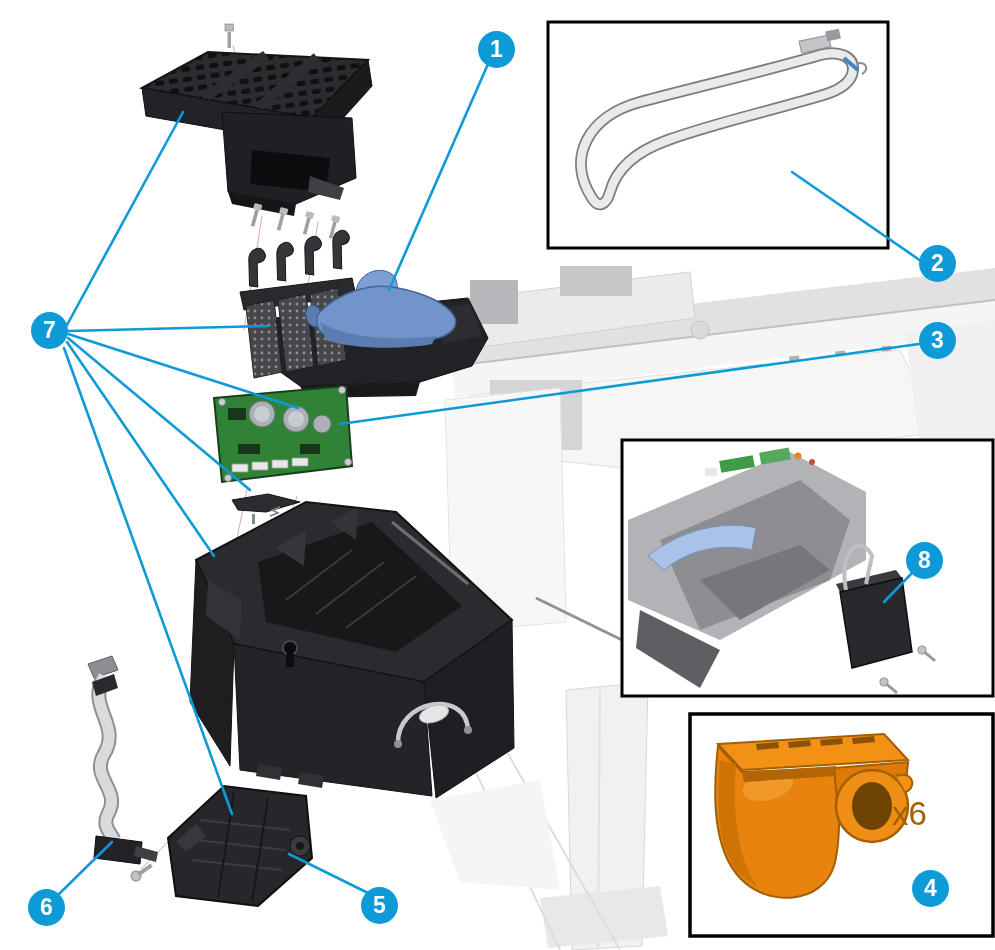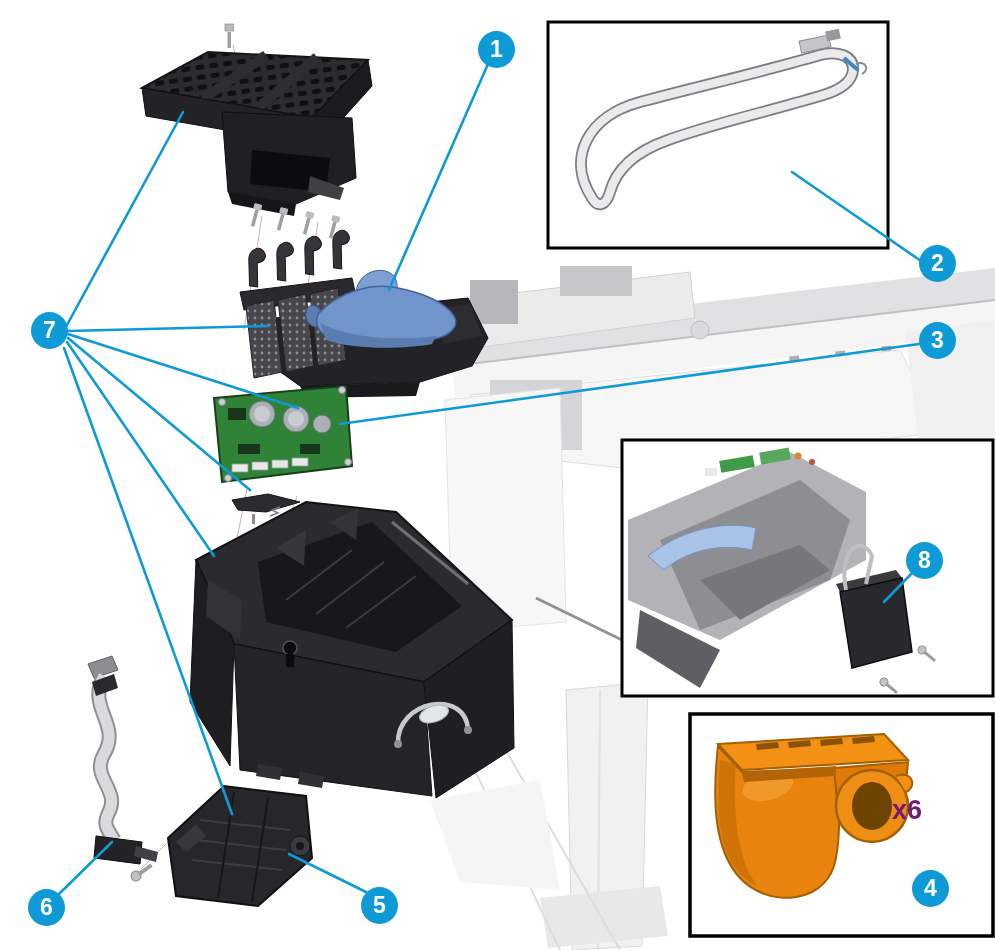--- a/index.html
+++ b/index.html
@@ -8,21 +8,21 @@
     font-family:"Liberation Sans",sans-serif;
   }
   .stage svg{position:absolute;left:0;top:0;}
   .callout{
     position:absolute;width:37px;height:37px;border-radius:50%;
     background:var(--accent,#0d9ad7);color:#ffffff;
     display:flex;align-items:center;justify-content:center;
     font-size:23px;font-weight:bold;line-height:1;user-select:none;
   }
   .qty-label{
-    position:absolute;font-size:27px;color:#701a75;font-weight:bold;
+    position:absolute;font-size:33px;color:#a16207;font-weight:normal;
   }
   .leader{stroke:var(--accent,#0d9ad7);stroke-width:2.6;stroke-linecap:round;}
   .guide{stroke:#b5413a;stroke-width:1;opacity:.45;}
 </style>
 </head>
 <body>
 
 <div class="stage">
 
 <svg width="995" height="950" viewBox="0 0 995 950">

